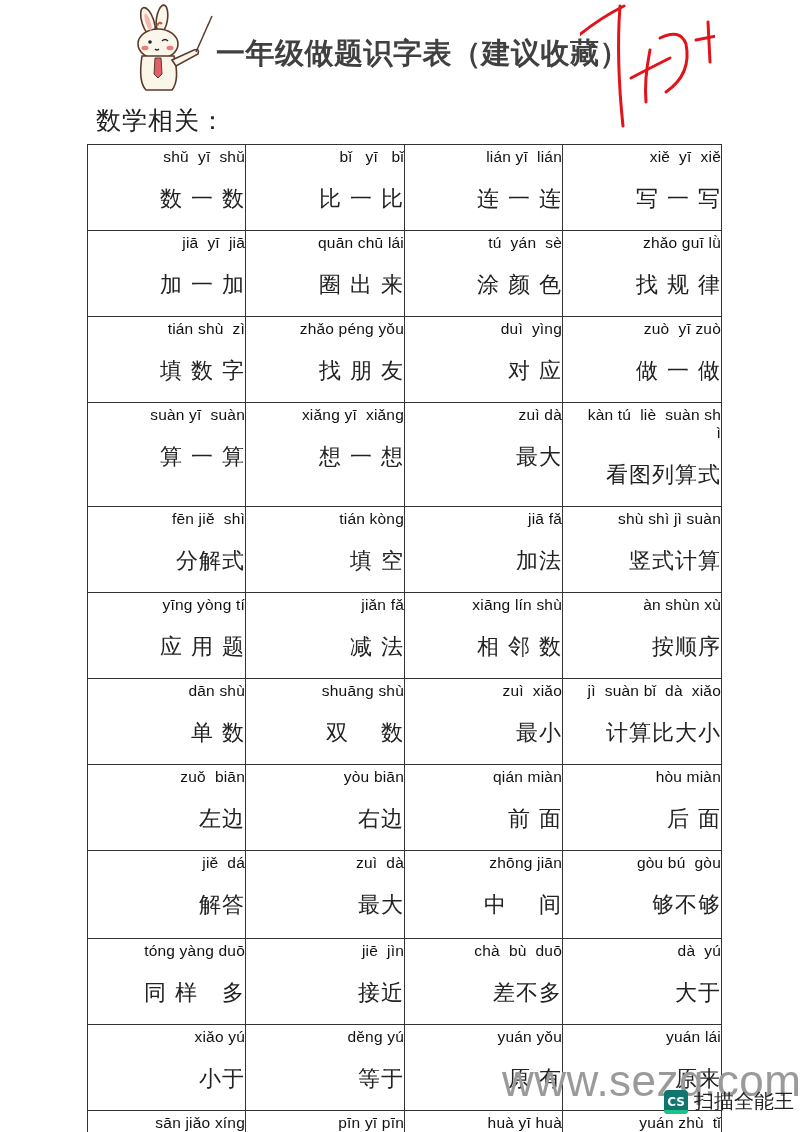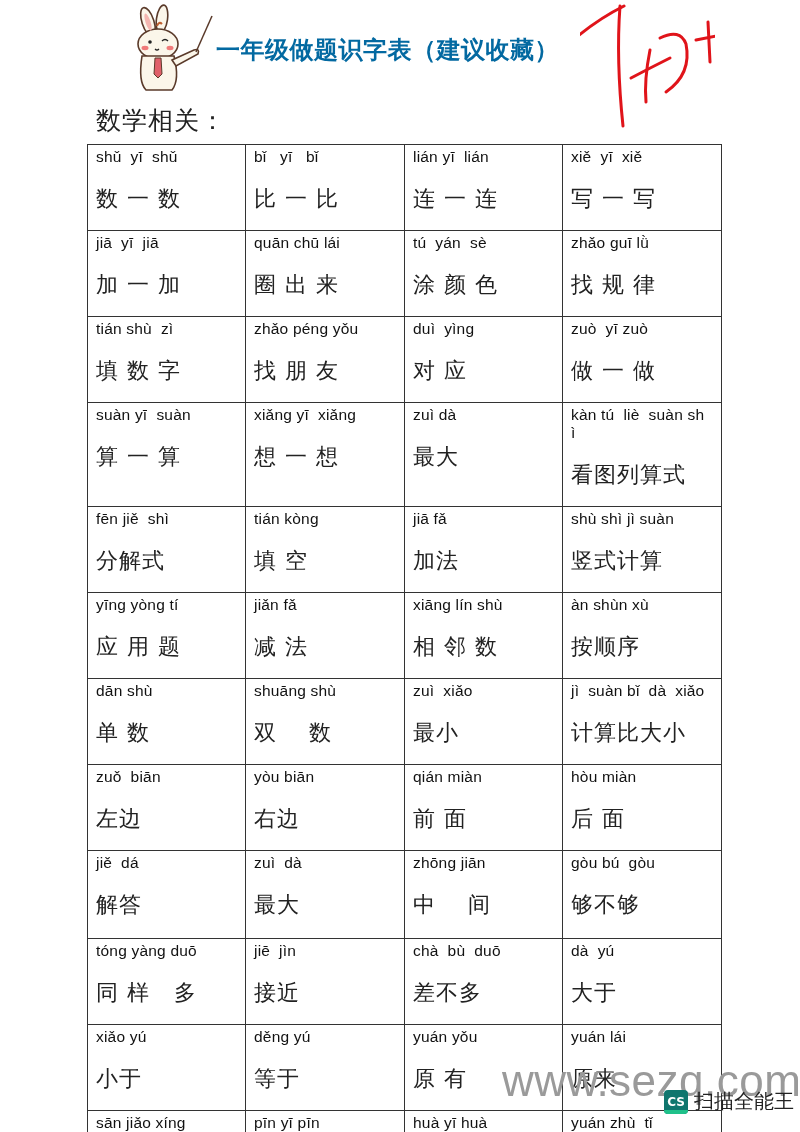--- a/index.html
+++ b/index.html
@@ -1,26 +1,26 @@
 <!DOCTYPE html>
 <html><head>
   <meta charset="utf-8">
   <style>
     html, body { margin: 0; padding: 0; background: #ffffff; }
     body { width: 800px; height: 1132px; position: relative; overflow: hidden;
            font-family: "DejaVu Sans", sans-serif; color: #111; }
     .mascot { position: absolute; left: 128px; top: 4px; width: 86px; height: 90px; }
-    .title { position: absolute; left: 216px; top: 34px; font-size: 24px; color: #0369a1;
+    .title { position: absolute; left: 216px; top: 34px; font-size: 29px; color: #404040;
              font-family: "DejaVu Sans", sans-serif; font-weight: bold; letter-spacing: 0.5px; white-space: nowrap; }
     .grade { position: absolute; left: 580px; top: 0px; width: 135px; height: 135px; }
     .section { position: absolute; left: 96px; top: 104px; font-size: 25px; color: #222;
                font-family: "DejaVu Serif", serif; letter-spacing: 1px; }
     table.grid { position: absolute; left: 87px; top: 144px; width: 634px; border-collapse: collapse;
                  table-layout: fixed; }
-    table.grid td { border: 1.5px solid #333; vertical-align: top; padding: 0 0 16px 8px; overflow: hidden; }
+    table.grid td { border: 1.5px solid #333; vertical-align: top; padding: 0 0 16px 8px; overflow: hidden; text-align: right; }
     .py { display: block; font-family: "Liberation Sans", sans-serif; font-size: 15.5px; margin-top: 3px;
           white-space: pre; color: #111; letter-spacing: 0.2px; }
     .hz { display: block; font-family: "DejaVu Sans", sans-serif; font-size: 22px; margin-top: 18px;
           white-space: pre; color: #222; letter-spacing: 1px; }
     .wm { position: absolute; left: 502px; top: 1056px; font-family: "Liberation Sans", sans-serif;
           font-size: 44px; color: #9a9a9a; letter-spacing: 0.5px; }
     .cs-badge { position: absolute; left: 664px; top: 1088px; display: flex; align-items: center; }
     .cs-logo { width: 24px; height: 24px; background: #0f766e; border-radius: 4px; color: #fff;
                font-family: "DejaVu Sans", sans-serif; font-weight: bold; font-size: 12px;
                display: flex; align-items: center; justify-content: center; position: relative; overflow: hidden; }

